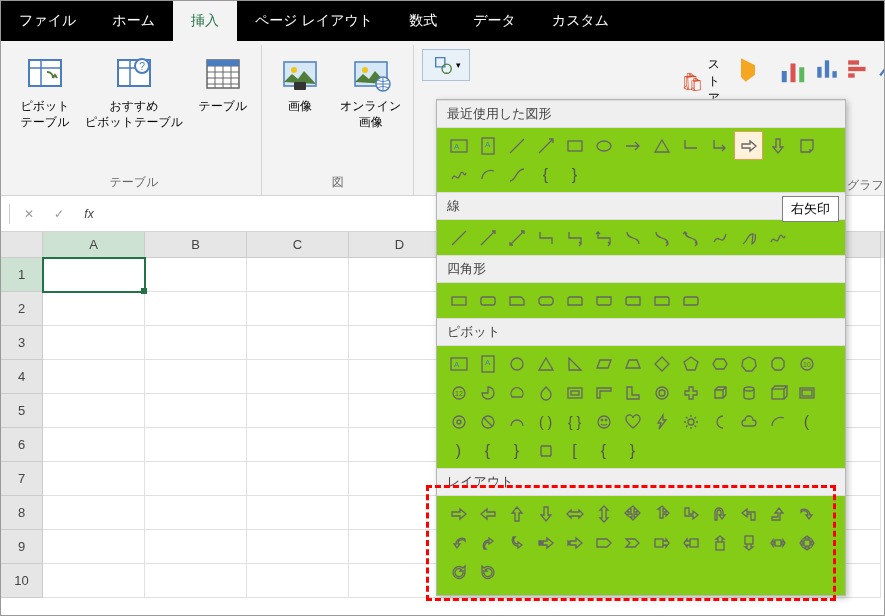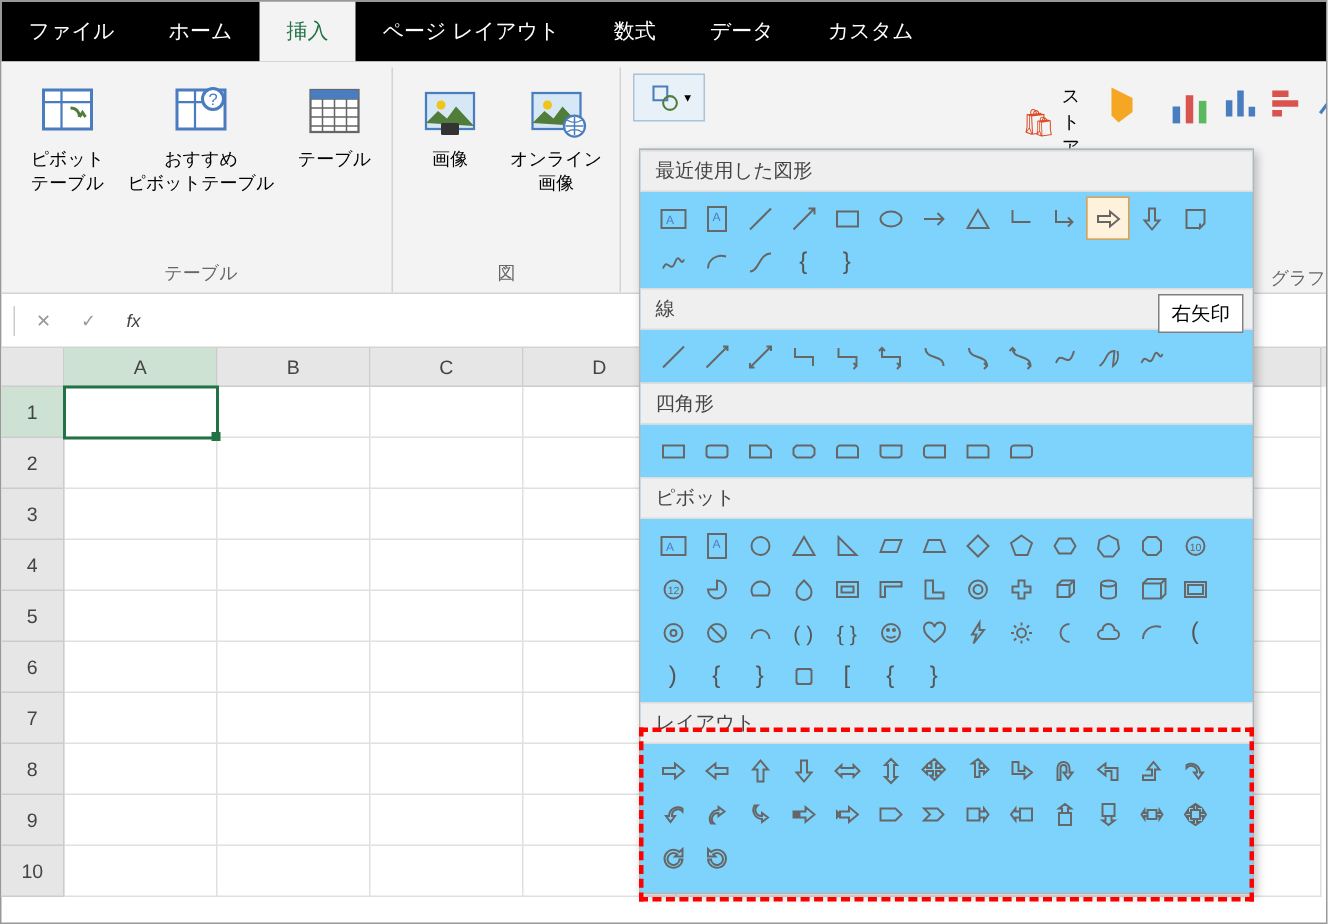--- a/index.html
+++ b/index.html
@@ -166,23 +166,23 @@
     position:absolute;
     right:-3px; bottom:-3px;
     width:6px; height:6px;
     background:#217346;
   }
 
   
   .shapes-panel {
     position: absolute;
     top: 98px;
-    left: 425px;
+    left: 435px;
     width: 410px;
-    background: #7dd3fc;
+    background: #84cc16;
     border: 1px solid #b5b5b5;
     box-shadow: 2px 2px 6px rgba(0,0,0,0.25);
     z-index: 50;
     padding-bottom: 6px;
   }
   .sp-header {
     background: #efefef;
     border-top: 1px solid #dcdcdc;
     border-bottom: 1px solid #dcdcdc;
     padding: 4px 10px;

